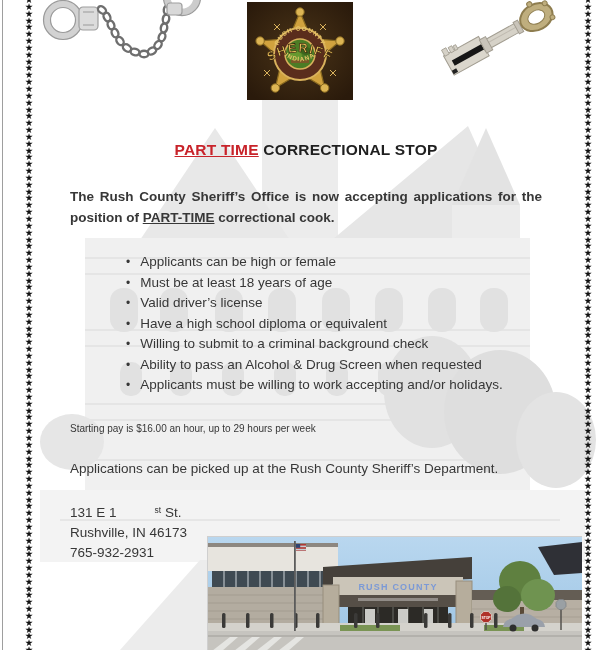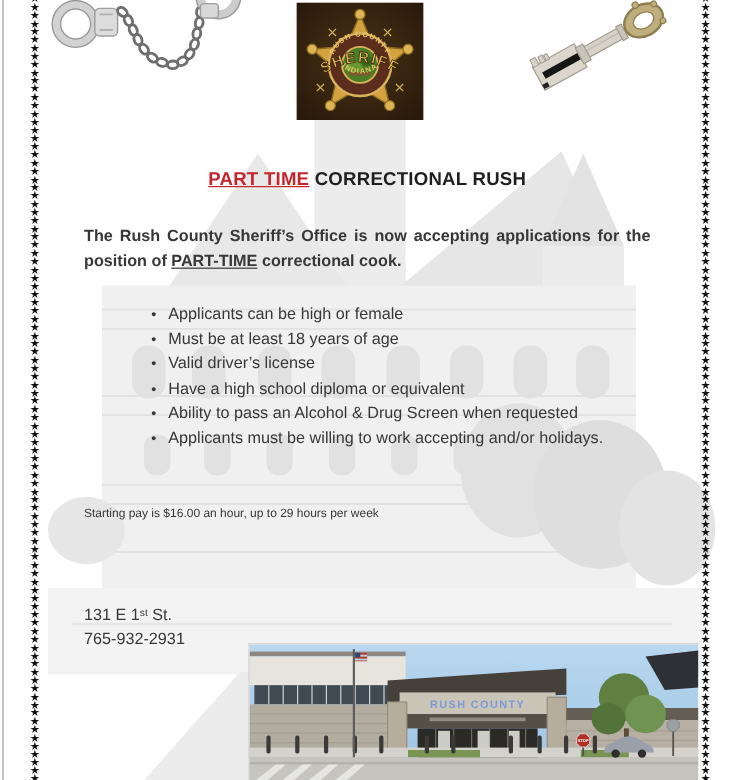--- a/index.html
+++ b/index.html
@@ -27,21 +27,21 @@
     position:absolute; left:70px; top:186px; width:472px;
     font-size:13.5px; line-height:21px; text-align:justify;font-weight:bold;
   }
   .intro .u { text-decoration:underline; }
   .bullets { position:absolute; left:70px; top:252px; width:472px; font-size:13.5px; line-height:19.5px; }
   .bullet-row { padding-left:56px; width:390px; text-align:justify; }
   .bullet-row .dot { padding-right:10px; font-size:12px; }
   .pay-line { position:absolute; left:70px; top:423px; width:500px; font-size:10px; }
   .pickup-line { position:absolute; left:70px; top:461px; width:510px; font-size:13.5px; }
   .address { position:absolute; left:70px; top:500px; font-size:13.5px; line-height:20px; }
-  .address sup { font-size:8.5px; vertical-align:4px; }
+  .address sup { font-size:8.5px; vertical-align:4px;margin-left:38px; }
   .photo-frame { position:absolute; left:207px; top:536px; width:374px; height:114px; border-top:1px solid #cfcfcf; border-left:1px solid #cfcfcf; }
 </style>
 </head>
 <body>
 
 <div class="page">
 
   <div class="edge-line"></div>
 
   <svg class="wm" width="611" height="650" viewBox="0 0 611 650" aria-hidden="true">
@@ -369,41 +369,44 @@
       <rect x="78" y="-6.5" width="5" height="13" fill="#c9c4ba" stroke="#a29d91" stroke-width="1"></rect>
       <ellipse cx="101" cy="0" rx="17" ry="13" fill="#bfae7e" stroke="#8e7d4f" stroke-width="2"></ellipse>
       <ellipse cx="101" cy="0" rx="9" ry="6.5" fill="#ffffff" stroke="#8e7d4f" stroke-width="1"></ellipse>
       <circle cx="101" cy="-14.5" r="2.6" fill="#bfae7e" stroke="#8e7d4f" stroke-width="1"></circle>
       <circle cx="115" cy="-8" r="2.4" fill="#bfae7e" stroke="#8e7d4f" stroke-width="1"></circle>
       <circle cx="115" cy="8" r="2.4" fill="#bfae7e" stroke="#8e7d4f" stroke-width="1"></circle>
     </g>
   </svg>
 
   <div class="title">
-    <span class="red">PART TIME</span><span> CORRECTIONAL RUSH</span>
+    <span class="red">PART TIME</span><span> CORRECTIONAL STOP</span>
   </div>
 
   <div class="intro">
     <span>The Rush County Sheriff’s Office is now accepting applications for the position of </span><span class="u">PART-TIME</span><span> correctional cook.</span>
   </div>
 
   <div class="bullets">
       <div class="bullet-row"><span class="dot">•</span><span>Applicants can be high or female</span></div>
       <div class="bullet-row"><span class="dot">•</span><span>Must be at least 18 years of age</span></div>
       <div class="bullet-row"><span class="dot">•</span><span>Valid driver’s license</span></div>
       <div class="bullet-row"><span class="dot">•</span><span>Have a high school diploma or equivalent</span></div>
+      <div class="bullet-row"><span class="dot">•</span><span>Willing to submit to a criminal background check</span></div>
       <div class="bullet-row"><span class="dot">•</span><span>Ability to pass an Alcohol &amp; Drug Screen when requested</span></div>
       <div class="bullet-row"><span class="dot">•</span><span>Applicants must be willing to work accepting and/or holidays.</span></div>
     </div>
 
   <div class="pay-line">Starting pay is $16.00 an hour, up to 29 hours per week</div>
 
+  <div class="pickup-line">Applications can be picked up at the Rush County Sheriff’s Department.</div>
 
   <div class="address">
     <div><span>131 E 1</span><sup>st</sup><span> St.</span></div>
+    <div>Rushville, IN 46173</div>
     <div>765-932-2931</div>
   </div>
 
   <div class="photo-frame">
   <svg width="374" height="114" viewBox="0 0 374 114">
     <defs>
       <linearGradient id="sky" x1="0" y1="0" x2="0" y2="1">
         <stop offset="0%" stop-color="#b9d7ef"></stop>
             <stop offset="100%" style="stop-color:var(--sky_blue,#9cc4e4)"></stop>
       </linearGradient>

